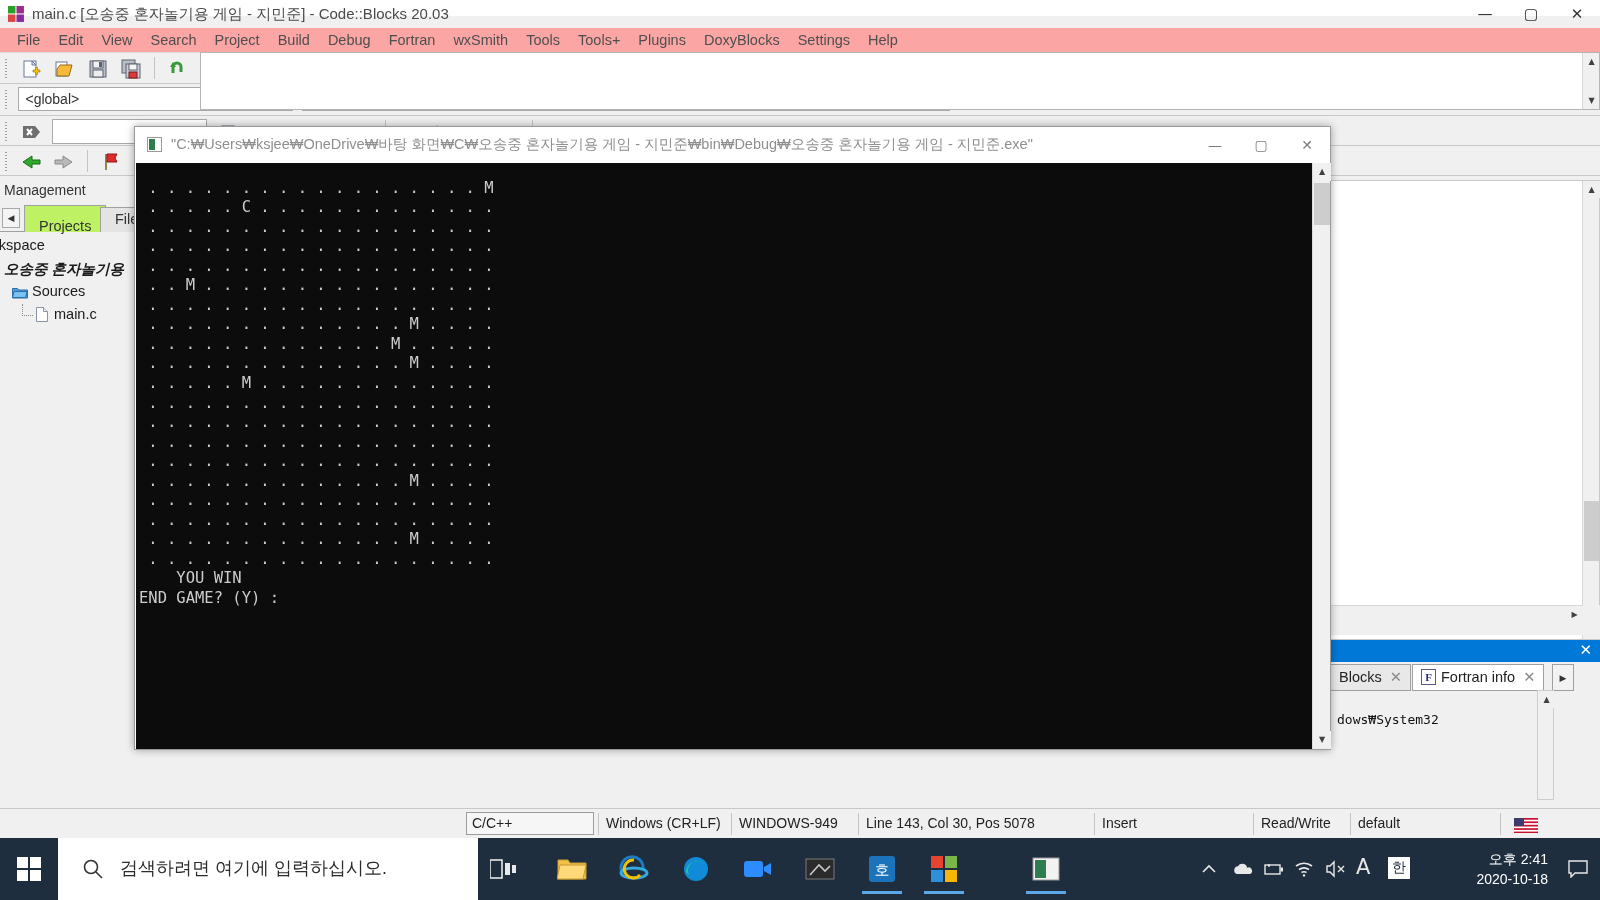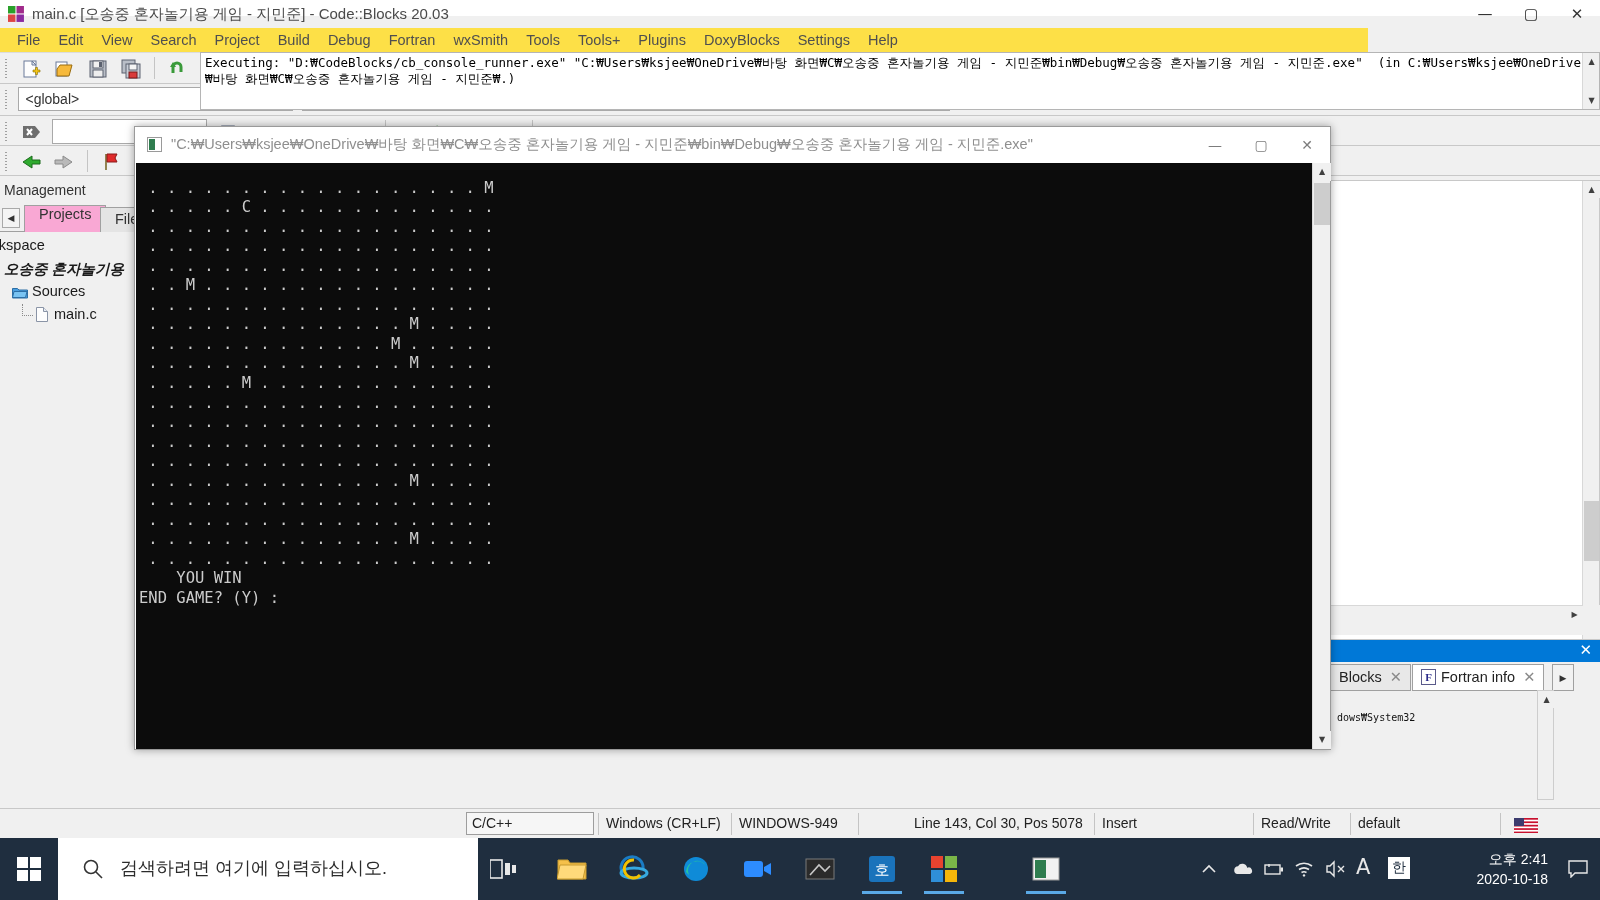--- a/index.html
+++ b/index.html
@@ -17,21 +17,21 @@
 
   
   .titlebar { position:absolute; left:0; top:0; width:1600px; height:16px; background:#ffffff; }
   .title-icon { position:absolute; left:8px; top:6px; width:17px; height:17px; }
   .title-text { position:absolute; left:32px; top:5px; font-size:15px; color:#4a4a4a; white-space:nowrap; }
   .win-btns { position:absolute; right:0; top:0; height:28px; display:flex; }
   .win-btn { width:46px; height:28px; display:flex; align-items:center; justify-content:center;
              font-size:15px; color:#333; font-family:"DejaVu Sans", sans-serif; }
 
   
-  .menubar { position:absolute; left:0; top:28px; width:1368px; height:24px; background:#fde047;
+  .menubar { position:absolute; left:0; top:28px; width:1600px; height:24px; background:#fca5a5;
              display:flex; align-items:center; padding-left:8px; }
   .menu-item { font-size:14.5px; color:#4f4f4f; padding:2px 9px; white-space:nowrap; }
 
   
   .toolbar-row { position:absolute; left:0; width:1600px; background:#f0f0f0;
                  border-top:1px solid #dcdcdc; border-bottom:1px solid #c8c8c8; }
   #tb1 { top:52px; height:32px; }
   #tb2 { top:84px; height:32px; border-top:none; }
   #tb3 { top:116px; height:30px; border-top:none; }
   #tb4 { top:146px; height:30px; border-top:none; }
@@ -52,21 +52,21 @@
   #mgmt { position:absolute; left:0; top:180px; width:300px; height:620px; background:#f0f0f0;
           border-right:1px solid #c0c0c0; }
   #mgmt-title { position:absolute; left:4px; top:2px; font-size:14px; color:#333; }
   .tabstrip { position:absolute; left:0; top:24px; width:300px; height:28px; background:#f0f0f0;
               border-bottom:1px solid #a0a0a0; }
   .tab-scroll { position:absolute; left:2px; top:4px; width:18px; height:20px; border:1px solid #a9a9a9;
                 background:#f4f4f4; font-size:9px; text-align:center; line-height:19px; color:#333;
                 font-family:"DejaVu Sans", sans-serif; }
   .tab { position:absolute; top:3px; height:25px; padding:3px 14px 0 14px; font-size:14.5px;
          color:#333; border:1px solid #a0a0a0; border-bottom:none; background:#e4e4e4; }
-  .tab.active { background:#f9a8d4; top:1px; height:27px; padding-top:0;text-align:right; }
+  .tab.active { background:#bef264; top:1px; height:27px; padding-top:12px;text-align:right; }
   .tree { position:absolute; left:0; top:55px; width:300px; }
   .tree-row { position:relative; height:23px; font-size:14.5px; color:#1a1a1a; white-space:nowrap; }
   .tree-row .lbl { position:absolute; top:2px; }
   .tree-row.bold .lbl { font-weight:bold;font-style:italic; }
   .folder-ico { position:absolute; width:16px; height:13px; top:5px; }
   .file-ico { position:absolute; width:12px; height:15px; top:3px; }
 
   
   #editor-bg { position:absolute; left:301px; top:180px; width:1299px; height:460px; background:#ffffff;
                border:1px solid #c8c8c8; }
@@ -553,45 +553,41 @@
       <div class="logtab active" style="left:1212px;">
         <svg style="vertical-align:-3px;margin-right:5px;" width="15" height="16" viewBox="0 0 15 16">
           <rect x="0.5" y="0.5" width="14" height="15" fill="#fff" stroke="#5a5a8a"></rect>
           <text x="7.5" y="12" font-size="11" text-anchor="middle" fill="#2a2a8a" font-family="Liberation Serif" font-weight="bold">F</text>
         </svg><span>Fortran info</span><span class="x">✕</span>
       </div>
       <div style="position:absolute;left:1352px;top:24px;width:22px;height:27px;border:1px solid #a0a0a0;background:#f2f2f2;font-size:9px;text-align:center;line-height:26px;color:#333;font-family:'DejaVu Sans',sans-serif;">▶</div>
     </div>
 
     <div class="log-body">
-      <div style="position:absolute;left:4px;top:2px;">
-        <div class="log-line">Executing: "D:₩CodeBlocks/cb_console_runner.exe" "C:₩Users₩ksjee₩OneDrive₩바탕 화면₩C₩오송중 혼자놀기용 게임 - 지민준₩bin₩Debug₩오송중 혼자놀기용 게임 - 지민준.exe"  (in C:₩Users₩ksjee₩OneDrive</div>
-        <div class="log-line">₩바탕 화면₩C₩오송중 혼자놀기용 게임 - 지민준₩.)</div>
-      </div>
       <div style="position:absolute;right:0;top:0;width:17px;height:100%;background:#f0f0f0;border-left:1px solid #d8d8d8;">
         <div class="sb-arrow" style="top:0;">▲</div>
         <div class="sb-arrow" style="bottom:0;">▼</div>
       </div>
     </div>
 
-    <div style="position:absolute;left:1337px;top:712px;font-family:'DejaVu Sans Mono',monospace;font-size:10px;color:#111;">dows₩System32</div>
+    <div style="position:absolute;left:1337px;top:712px;font-family:'DejaVu Sans Mono',monospace;font-size:13px;color:#111;">dows₩System32</div>
     <div style="position:absolute;left:1537px;top:690px;width:17px;height:110px;background:#f0f0f0;border:1px solid #cdcdcd;">
       <div class="sb-arrow" style="top:0;">▲</div>
     </div>
 
     <div id="statusbar">
       <div class="status-box" style="left:466px;width:128px;">
         <span style="position:absolute;left:5px;top:2px;font-size:14px;color:#222;">C/C++</span>
       </div>
       <div class="status-sep" style="left:598px;"></div>
       <div class="status-cell" style="left:606px;">Windows (CR+LF)</div>
       <div class="status-sep" style="left:731px;"></div>
       <div class="status-cell" style="left:739px;">WINDOWS-949</div>
       <div class="status-sep" style="left:858px;"></div>
-      <div class="status-cell" style="left:866px;margin-left:48px;">Line 143, Col 30, Pos 5078</div>
+      <div class="status-cell" style="left:866px;">Line 143, Col 30, Pos 5078</div>
       <div class="status-sep" style="left:1094px;"></div>
       <div class="status-cell" style="left:1102px;">Insert</div>
       <div class="status-sep" style="left:1253px;"></div>
       <div class="status-cell" style="left:1261px;">Read/Write</div>
       <div class="status-sep" style="left:1350px;"></div>
       <div class="status-cell" style="left:1358px;">default</div>
       <div class="status-sep" style="left:1500px;"></div>
       <svg style="position:absolute;left:1514px;top:9px;" width="24" height="15" viewBox="0 0 24 15">
         <rect width="24" height="15" fill="#fff"></rect>
         <g fill="#c8102e">

